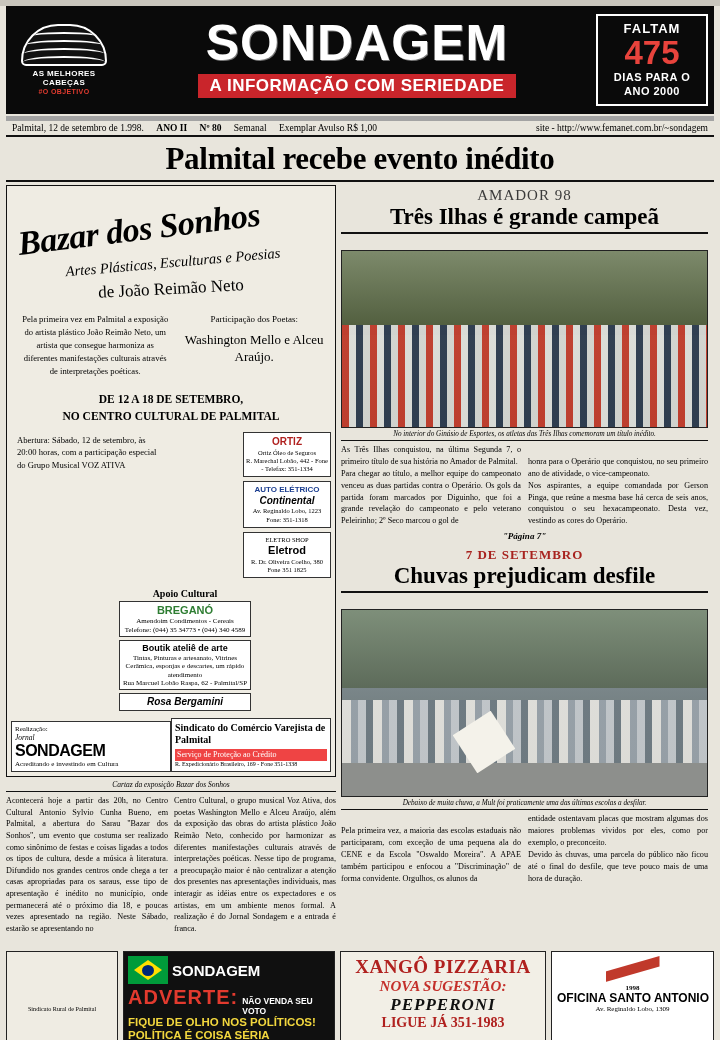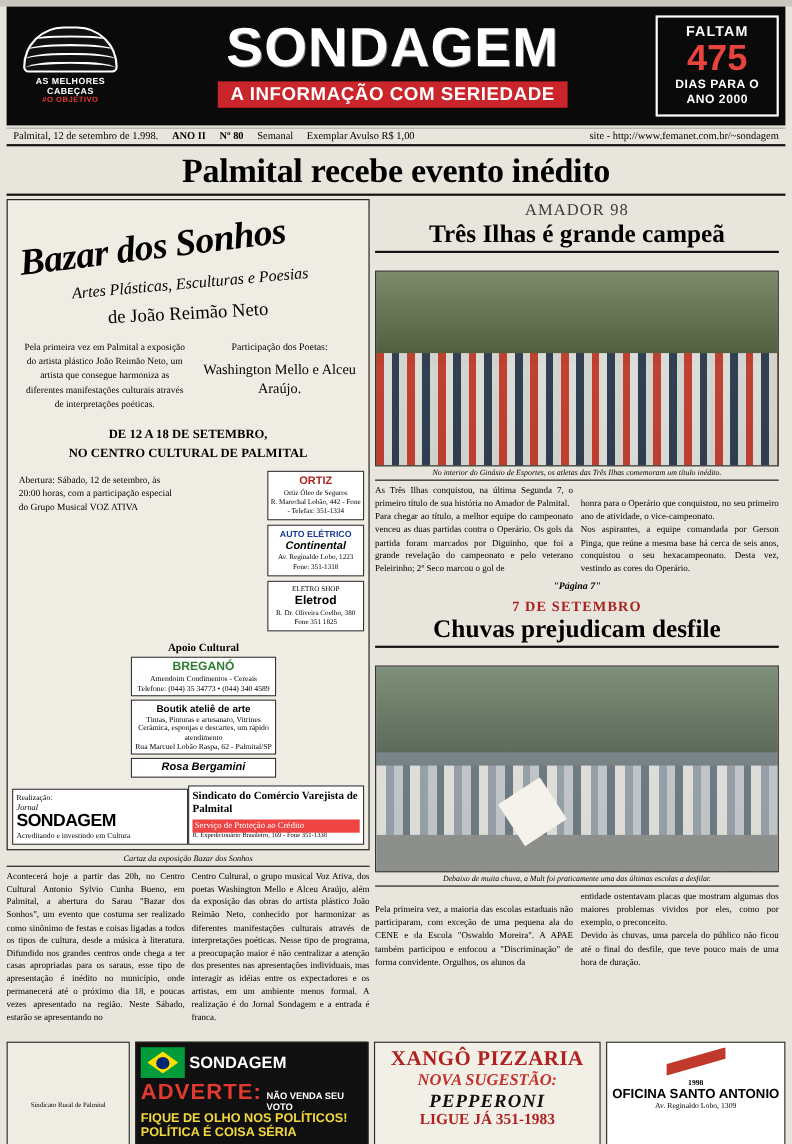--- a/index.html
+++ b/index.html
@@ -81,21 +81,21 @@
     display:flex; flex-direction:column; justify-content:center;
     font-family:"Liberation Sans", sans-serif; font-weight:bold;
   }
   .countdown .lbl { font-size:13px; letter-spacing:1px; }
   .countdown .num { font-size:33px; color:#e8433c; line-height:1.05; }
   .countdown .lbl2 { font-size:11px; letter-spacing:.5px; line-height:1.25; }
 
   
   .infobar {
     margin:2px 6px 0 6px;
-    border-top:1px solid #a3a3a3; border-bottom:2px solid #111;
+    border-top:5px solid #a3a3a3; border-bottom:2px solid #111;
     font-size:9.5px;
     padding:2px 6px;
     display:flex; justify-content:space-between; align-items:center;
     font-family:"Liberation Serif", serif;
     background:#e8e5dc;
   }
   .infobar .left span { margin-right:10px; }
   .infobar .left .b { font-weight:bold; }
 
   
@@ -256,21 +256,21 @@
   .flagbox { width:40px; height:28px; background:#009b3a; position:relative; }
   .flagbox .d { position:absolute; left:6px; top:4px; width:28px; height:20px; background:#ffdf00; transform:skewX(0deg) rotate(0deg); clip-path:polygon(50% 0,100% 50%,50% 100%,0 50%); }
   .flagbox .c { position:absolute; left:14px; top:9px; width:12px; height:11px; border-radius:50%; background:#002776; }
   .bad2 .adv { color:#e23a2e; font-family:"Liberation Sans",sans-serif; font-weight:bold; font-size:20px; letter-spacing:1px; }
   .bad2 .small { font-size:8.5px; color:#fff; font-family:"Liberation Sans",sans-serif; font-weight:bold;}
   .bad2 .yellow { color:#f2d73e; font-family:"Liberation Sans",sans-serif; font-weight:bold; font-size:11.5px; line-height:1.15; }
   .bad3 .pz-name { color:#b0211f; font-family:"Liberation Serif",serif; font-weight:bold; font-size:19px; letter-spacing:.5px; }
   .bad3 .pz-sug { color:#c4302b; font-weight:bold; font-style:italic; font-size:15px; }
   .bad3 .pz-item { color:#111; font-style:italic; font-weight:bold; font-size:17px; letter-spacing:1px;}
   .bad3 .pz-tel { color:#b0211f; font-weight:bold; font-size:14px; }
-  .bad4 .o-name { font-family:"Liberation Sans",sans-serif; font-weight:bold; font-size:12px; line-height:1.1; }
+  .bad4 .o-name { font-family:"Liberation Sans",sans-serif; font-weight:bold; font-size:12px; line-height:1.1;text-align:right; }
   .bad4 .o-addr { font-size:7px; }
   .bad4 .o-mark { width:54px; height:26px; margin:0 auto 2px auto; background:#c0392b; clip-path:polygon(0 60%,100% 0,100% 40%,0 100%); }
   .bad4 .o-year { font-size:7px; font-weight:bold; }
 
   
   .ph-sky { position:absolute; left:0; top:0; right:0; height:42%; background:linear-gradient(#9aa27f,#76804f); }
   .ph-crowd { position:absolute; left:0; bottom:0; right:0; height:58%;
      background:repeating-linear-gradient(90deg,#d23b2e 0 7px,#f2f2f2 7px 14px,#2b3a55 14px 21px,#e8e8e8 21px 28px); opacity:.85; }
   .ph-crowd2 { position:absolute; left:0; bottom:0; right:0; height:52%;
      background:repeating-linear-gradient(90deg,#e9e7e2 0 9px,#9aa3ab 9px 16px,#c8ccd0 16px 24px,#6e7a82 24px 31px); opacity:.9; }

